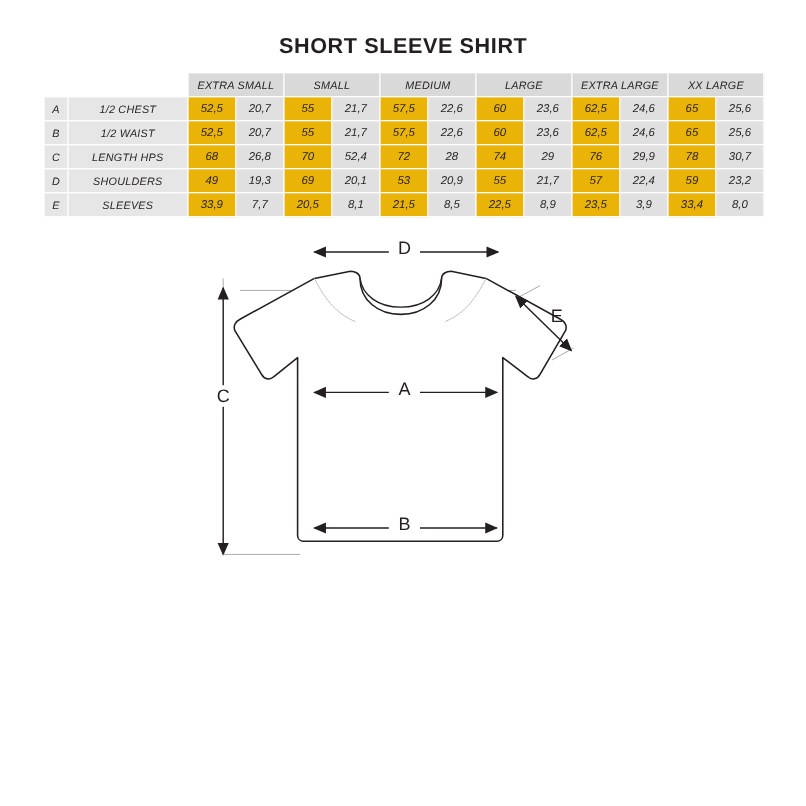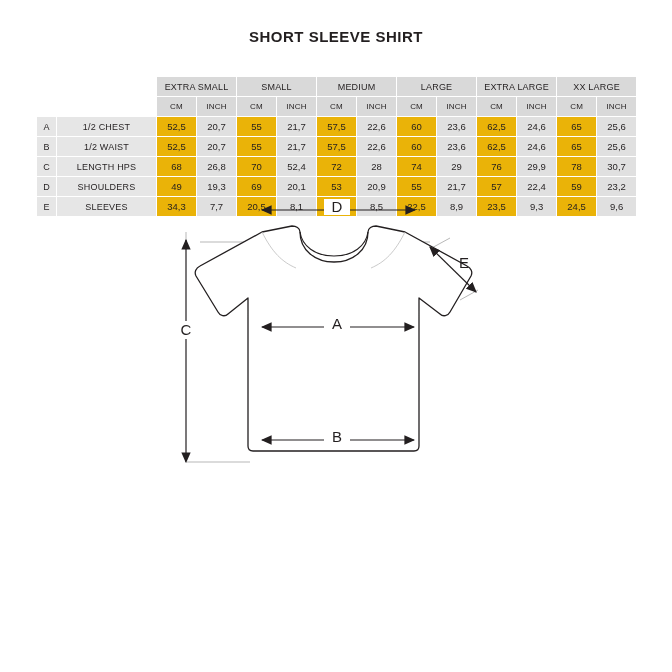--- a/index.html
+++ b/index.html
@@ -10,32 +10,33 @@
   body {
     width: 672px;
     height: 672px;
     font-family: "Liberation Sans", sans-serif;
     color: #231f20;
     position: relative;
     overflow: hidden;
   }
   #title {
     text-align: center;
-    font-size: 15px;
+    font-size: 18px;
     font-weight: bold;
     letter-spacing: 0.5px;
     margin-top: 28px;
   }
 
   
   #table-wrap {
     position: absolute;
     left: 36px;
-    top: 76px;
+    top: 60px;
     width: 600px;
+    font-style: italic;
   }
   table {
     border-collapse: collapse;
     width: 600px;
     table-layout: fixed;
   }
   table td, table th {
     border: 1px solid #ffffff;
     font-size: 9.5px;
     text-align: center;
@@ -115,36 +116,20 @@
     <thead>
       <tr>
         <th class="blank-cell"></th>
         <th class="blank-cell"></th>
         <th class="hdr-size" colspan="2">EXTRA SMALL</th>
         <th class="hdr-size" colspan="2">SMALL</th>
         <th class="hdr-size" colspan="2">MEDIUM</th>
         <th class="hdr-size" colspan="2">LARGE</th>
         <th class="hdr-size" colspan="2">EXTRA LARGE</th>
         <th class="hdr-size" colspan="2">XX LARGE</th>
-      </tr>
-      <tr>
-        <th class="blank-cell"></th>
-        <th class="blank-cell"></th>
-        <th class="hdr-unit">CM</th>
-        <th class="hdr-unit">INCH</th>
-        <th class="hdr-unit">CM</th>
-        <th class="hdr-unit">INCH</th>
-        <th class="hdr-unit">CM</th>
-        <th class="hdr-unit">INCH</th>
-        <th class="hdr-unit">CM</th>
-        <th class="hdr-unit">INCH</th>
-        <th class="hdr-unit">CM</th>
-        <th class="hdr-unit">INCH</th>
-        <th class="hdr-unit">CM</th>
-        <th class="hdr-unit">INCH</th>
       </tr>
     </thead>
     <tbody>
       <tr>
         <td class="letter-cell">A</td>
         <td class="label-cell">1/2 CHEST</td>
         <td class="cm-cell">52,5</td>
         <td class="inch-cell">20,7</td>
         <td class="cm-cell">55</td>
         <td class="inch-cell">21,7</td>
@@ -201,32 +186,32 @@
         <td class="cm-cell">55</td>
         <td class="inch-cell">21,7</td>
         <td class="cm-cell">57</td>
         <td class="inch-cell">22,4</td>
         <td class="cm-cell">59</td>
         <td class="inch-cell">23,2</td>
       </tr>
       <tr>
         <td class="letter-cell">E</td>
         <td class="label-cell">SLEEVES</td>
-        <td class="cm-cell">34,3</td>
+        <td class="cm-cell">33,9</td>
         <td class="inch-cell">7,7</td>
         <td class="cm-cell">20,5</td>
         <td class="inch-cell">8,1</td>
         <td class="cm-cell">21,5</td>
         <td class="inch-cell">8,5</td>
         <td class="cm-cell">22,5</td>
         <td class="inch-cell">8,9</td>
         <td class="cm-cell">23,5</td>
-        <td class="inch-cell">9,3</td>
-        <td class="cm-cell">24,5</td>
-        <td class="inch-cell">9,6</td>
+        <td class="inch-cell">3,9</td>
+        <td class="cm-cell">33,4</td>
+        <td class="inch-cell">8,0</td>
       </tr>
     </tbody>
   </table>
 </div>
 
 <div id="diagram">
   <svg width="672" height="300" viewBox="0 0 672 300" xmlns="http://www.w3.org/2000/svg">
     <defs>
       <marker id="arrS" markerWidth="9" markerHeight="9" refX="8" refY="4.5" orient="auto" markerUnits="strokeWidth">
         <path d="M9,4.5 L0,0.6 L0,8.4 z" fill="#231f20"></path>

